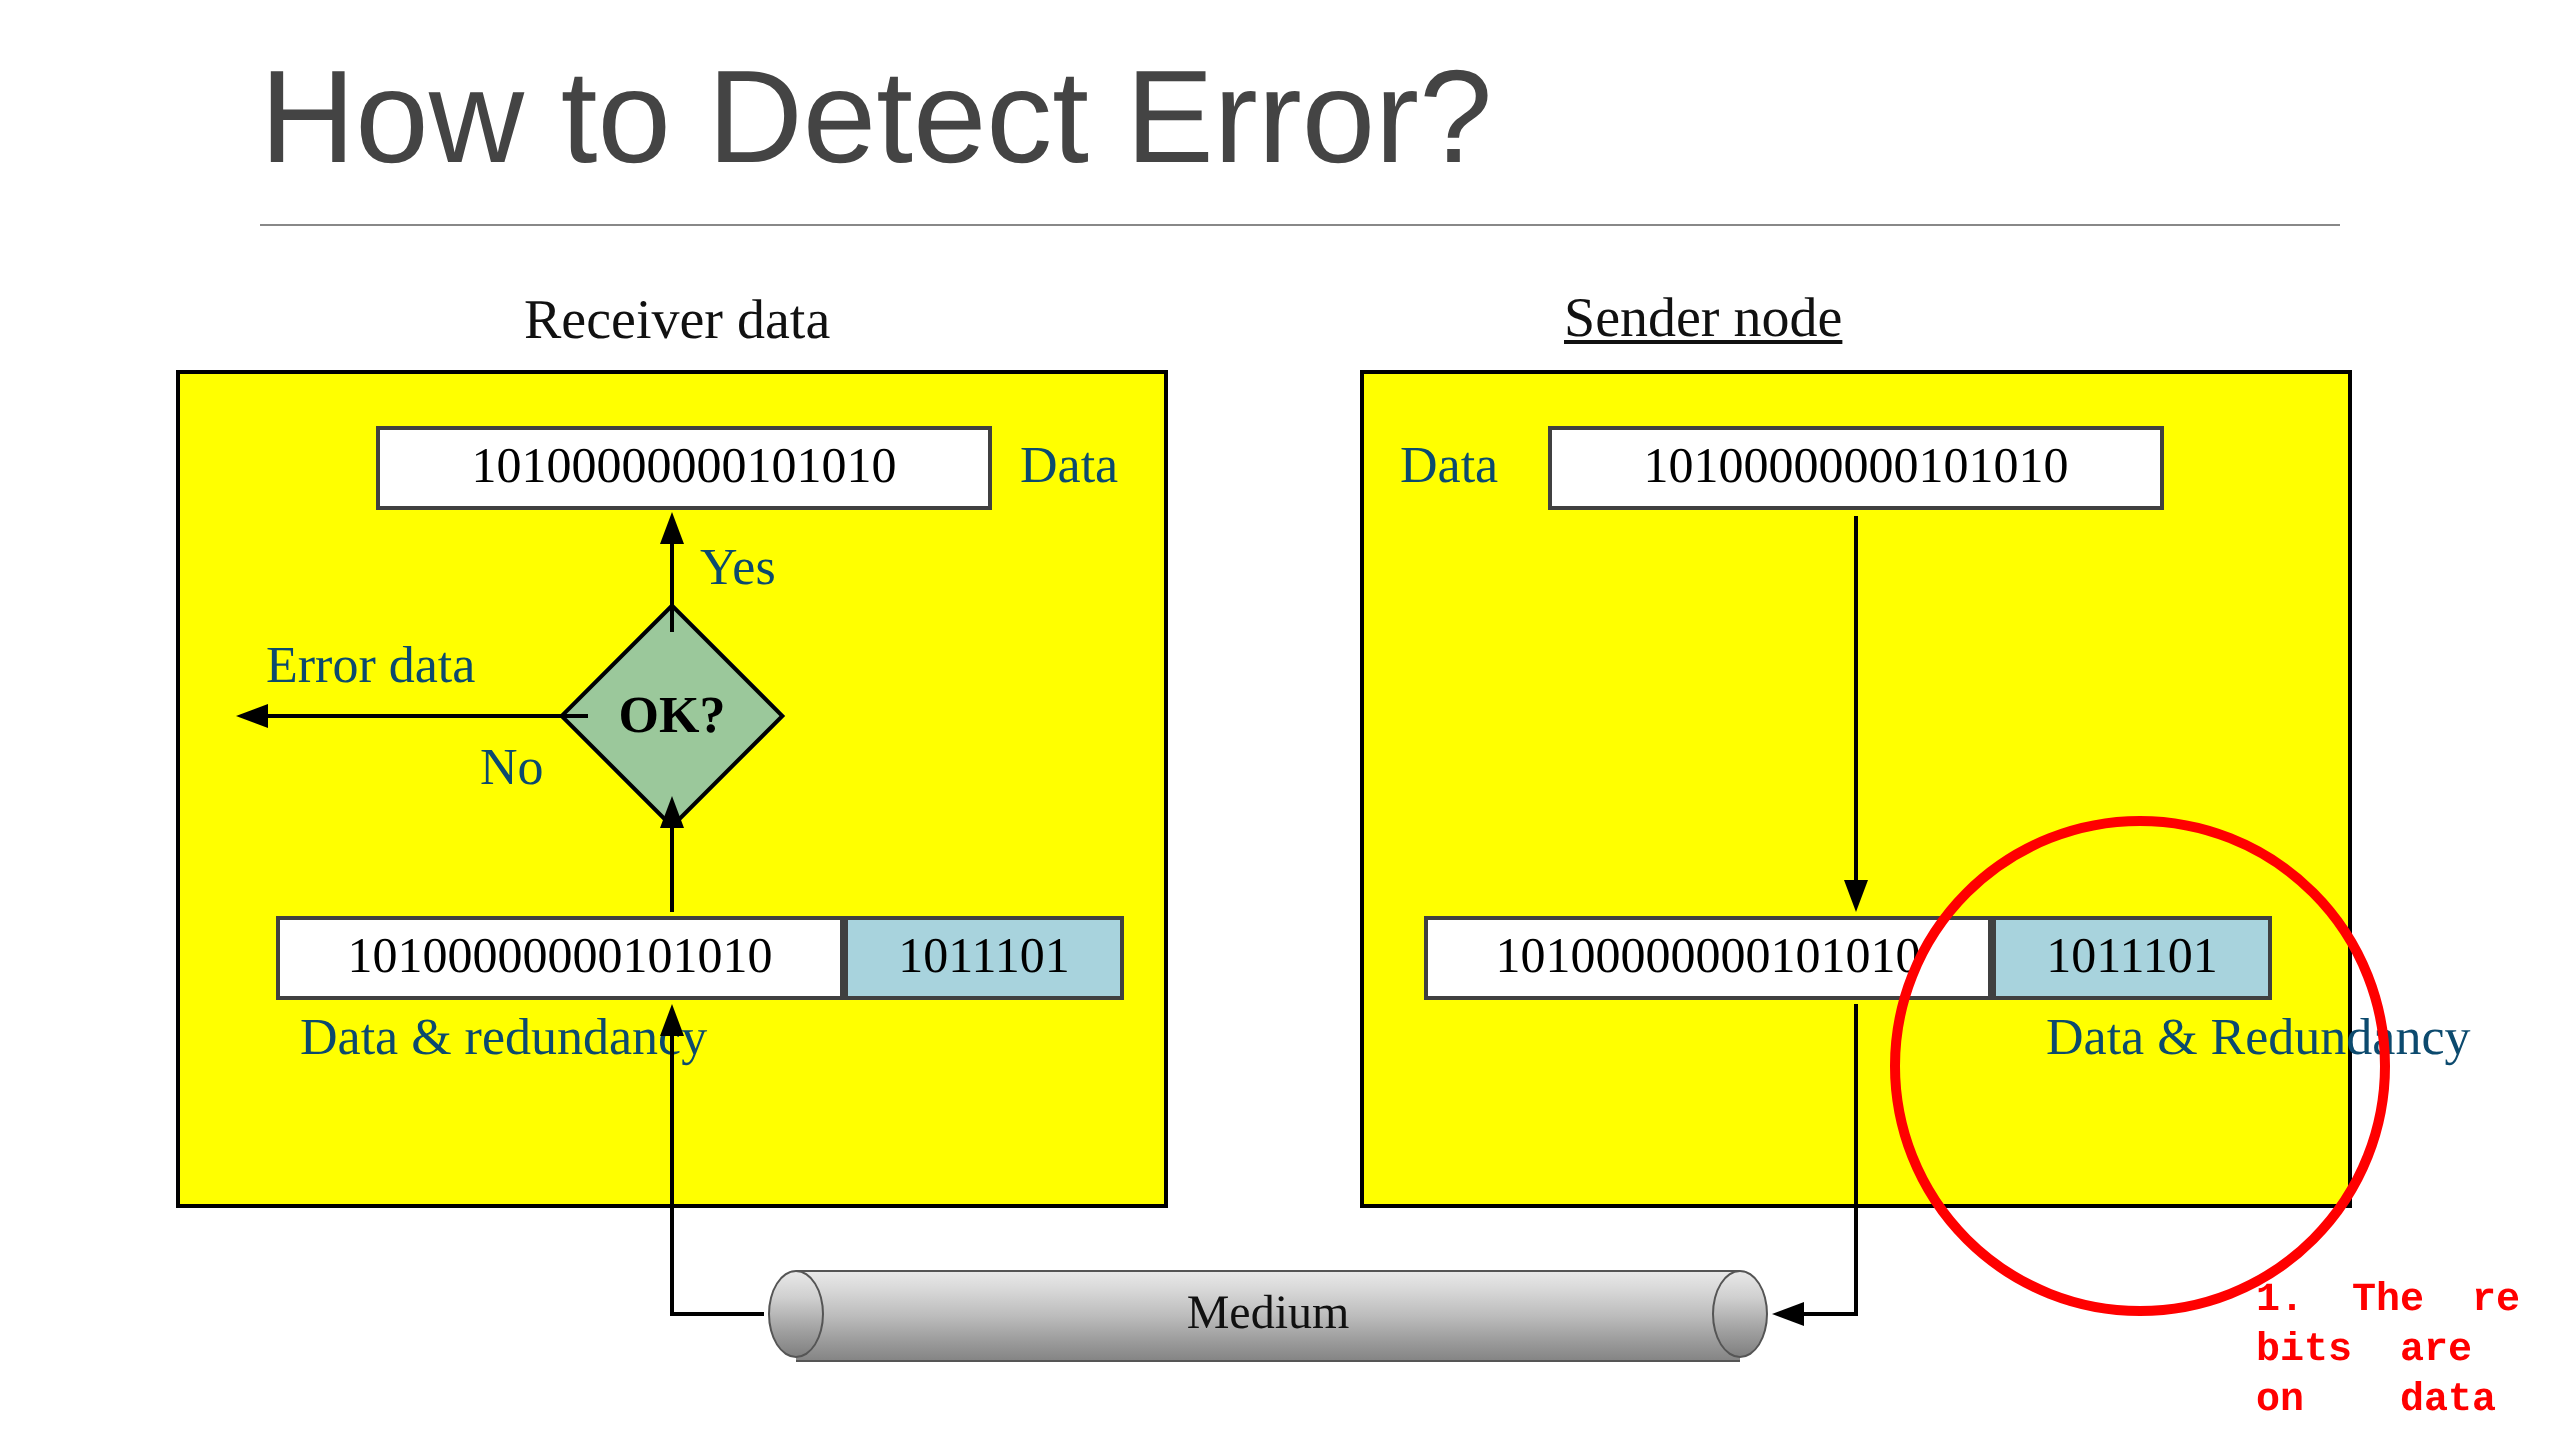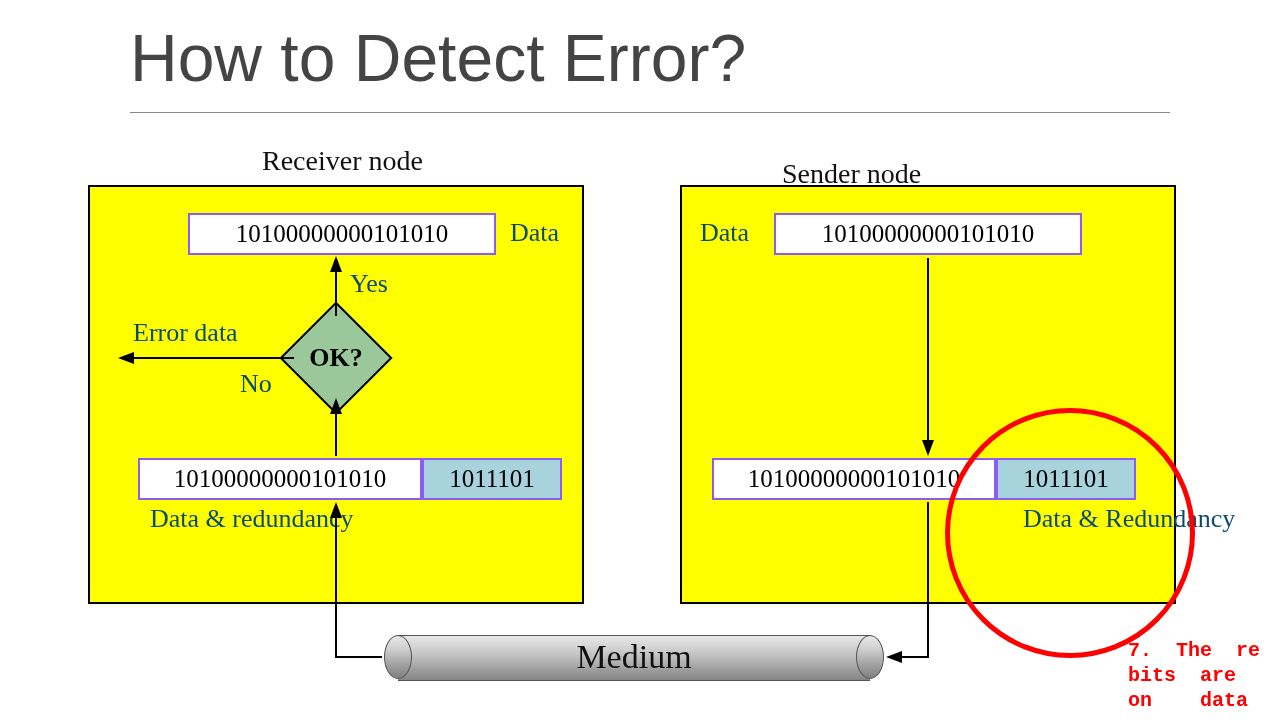--- a/index.html
+++ b/index.html
@@ -33,34 +33,34 @@
     height: 0;
     border-top: 1px solid #888;
   }
   .node-label {
     position: absolute;
     font-size: 28px;
     color: #111;
     font-family: Georgia, serif;
   }
   .receiver-label { left: 262px; top: 145px; }
-  .sender-label   { left: 782px;  top: 158px; text-decoration: underline; }
+  .sender-label   { left: 782px;  top: 144px; text-decoration: underline; }
 
   .panel {
     position: absolute;
     background: #ffff00;
     border: 2px solid #000;
   }
   .receiver-panel { left: 88px;  top: 185px; width: 492px; height: 415px; }
   .sender-panel   { left: 680px; top: 185px; width: 492px; height: 415px; }
 
   .databox {
     position: absolute;
     background: #fff;
-    border: 2px solid #8b5cf6;
+    border: 2px solid #404040;
     font-size: 25px;
     font-family: Georgia, serif;
     text-align: center;
     display: flex;
     align-items: center;
     justify-content: center;
     box-sizing: border-box;
   }
   .rec-data   { left: 188px; top: 213px; width: 308px; height: 42px; }
   .send-data  { left: 774px; top: 213px; width: 308px; height: 42px; }
@@ -132,21 +132,21 @@
     border-radius: 50%;
     background: linear-gradient(to bottom, #e8e8e8 0%, #d0d0d0 30%, #a0a0a0 70%, #808080 100%);
     box-sizing: border-box;
   }
   .medium-cap-left  { left: 0; }
   .medium-cap-right { left: 472px; }
   .medium-text {
     position: absolute;
     left: 0; top: 0; width: 500px; height: 44px;
     display: flex; align-items: center; justify-content: center;
-    font-size: 34px; font-family: Georgia, serif; color: #111;
+    font-size: 24px; font-family: Georgia, serif; color: #111;
   }
 
   svg.arrows {
     position: absolute;
     left: 0; top: 0;
     width: 1280px; height: 720px;
     pointer-events: none;
   }
 
   .circle-highlight {
@@ -173,21 +173,21 @@
   }
 </style>
 </head>
 <body>
 
 <div class="slide">
 
   <div class="title">How to Detect Error?</div>
   <div class="rule"></div>
 
-  <div class="node-label receiver-label">Receiver node</div>
+  <div class="node-label receiver-label">Receiver data</div>
   <div class="node-label sender-label">Sender node</div>
 
   <div class="panel receiver-panel"></div>
   <div class="panel sender-panel"></div>
 
   <div class="databox rec-data">10100000000101010</div>
   <div class="label rec-data-label">Data</div>
 
   <div class="diamond-wrap">
     <div class="diamond"></div>
@@ -232,17 +232,17 @@
 
     <line x1="928" y1="258" x2="928" y2="452" stroke="#000" stroke-width="2" marker-end="url(#arrowhead)"></line>
 
     <polyline points="928,502 928,657 890,657" fill="none" stroke="#000" stroke-width="2" marker-end="url(#arrowhead)"></polyline>
 
     <polyline points="382,657 336,657 336,506" fill="none" stroke="#000" stroke-width="2" marker-end="url(#arrowhead)"></polyline>
   </svg>
 
   <div class="circle-highlight"></div>
 
-  <div class="side-note">7.  The  re
+  <div class="side-note">1.  The  re
 bits  are  
 on    data  </div>
 
 </div>
 
 </body></html>

